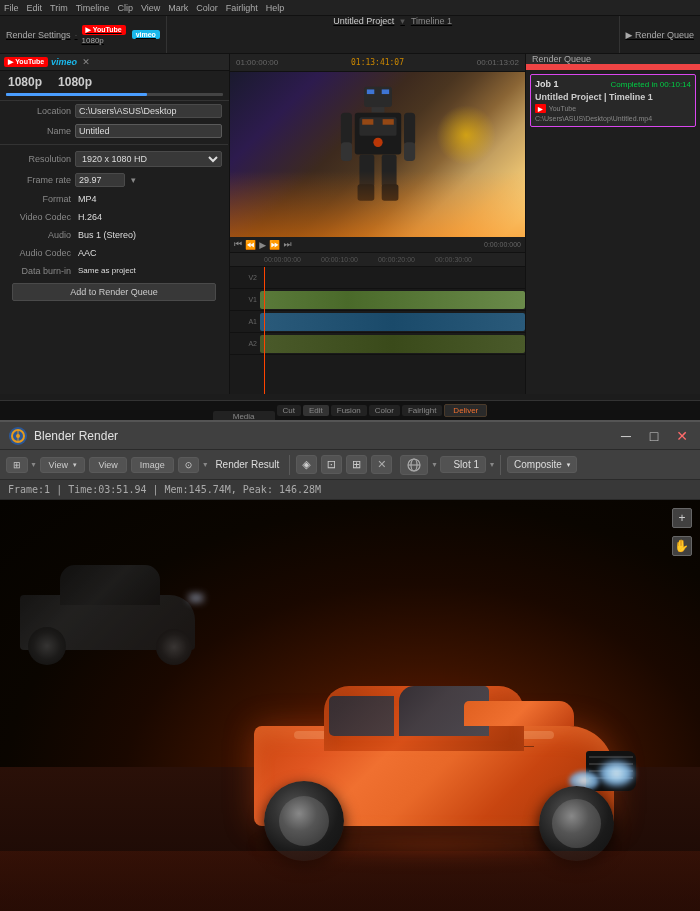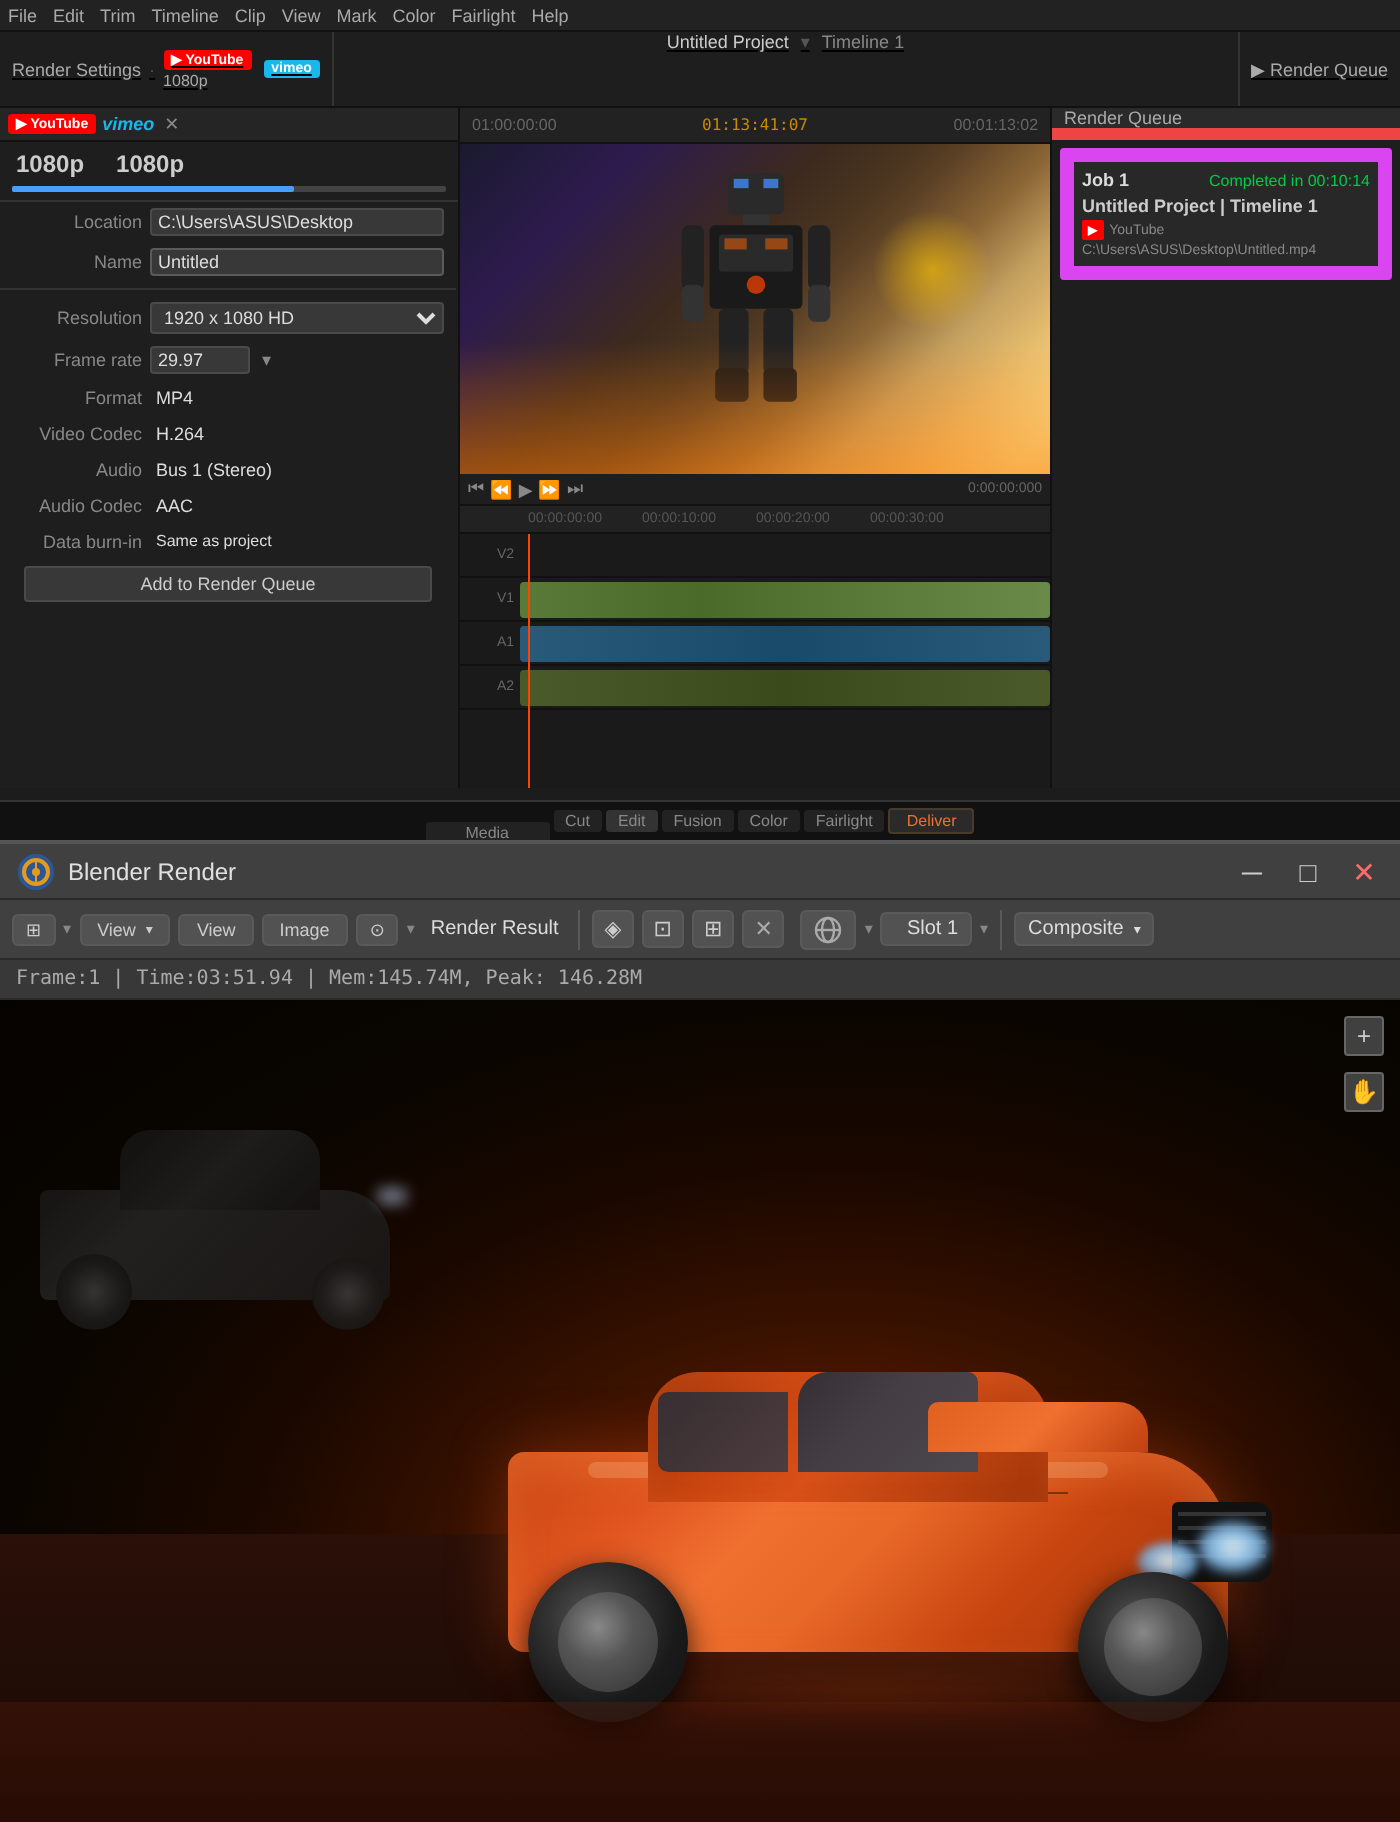--- a/index.html
+++ b/index.html
@@ -232,21 +232,21 @@
       font-size: 9px;
       color: #aaa;
       display: flex;
       align-items: center;
       padding: 0 6px;
       border-bottom: 6px solid #ef4444;
     }
 
     .dv-job-card {
       background: #282828;
-      border: 7px solid #d946ef;
+      border: 1px solid #d946ef;
       margin: 4px;
       border-radius: 2px;
       padding: 4px;
     }
 
     .dv-job-header {
       display: flex;
       justify-content: space-between;
       align-items: center;
       margin-bottom: 3px;

